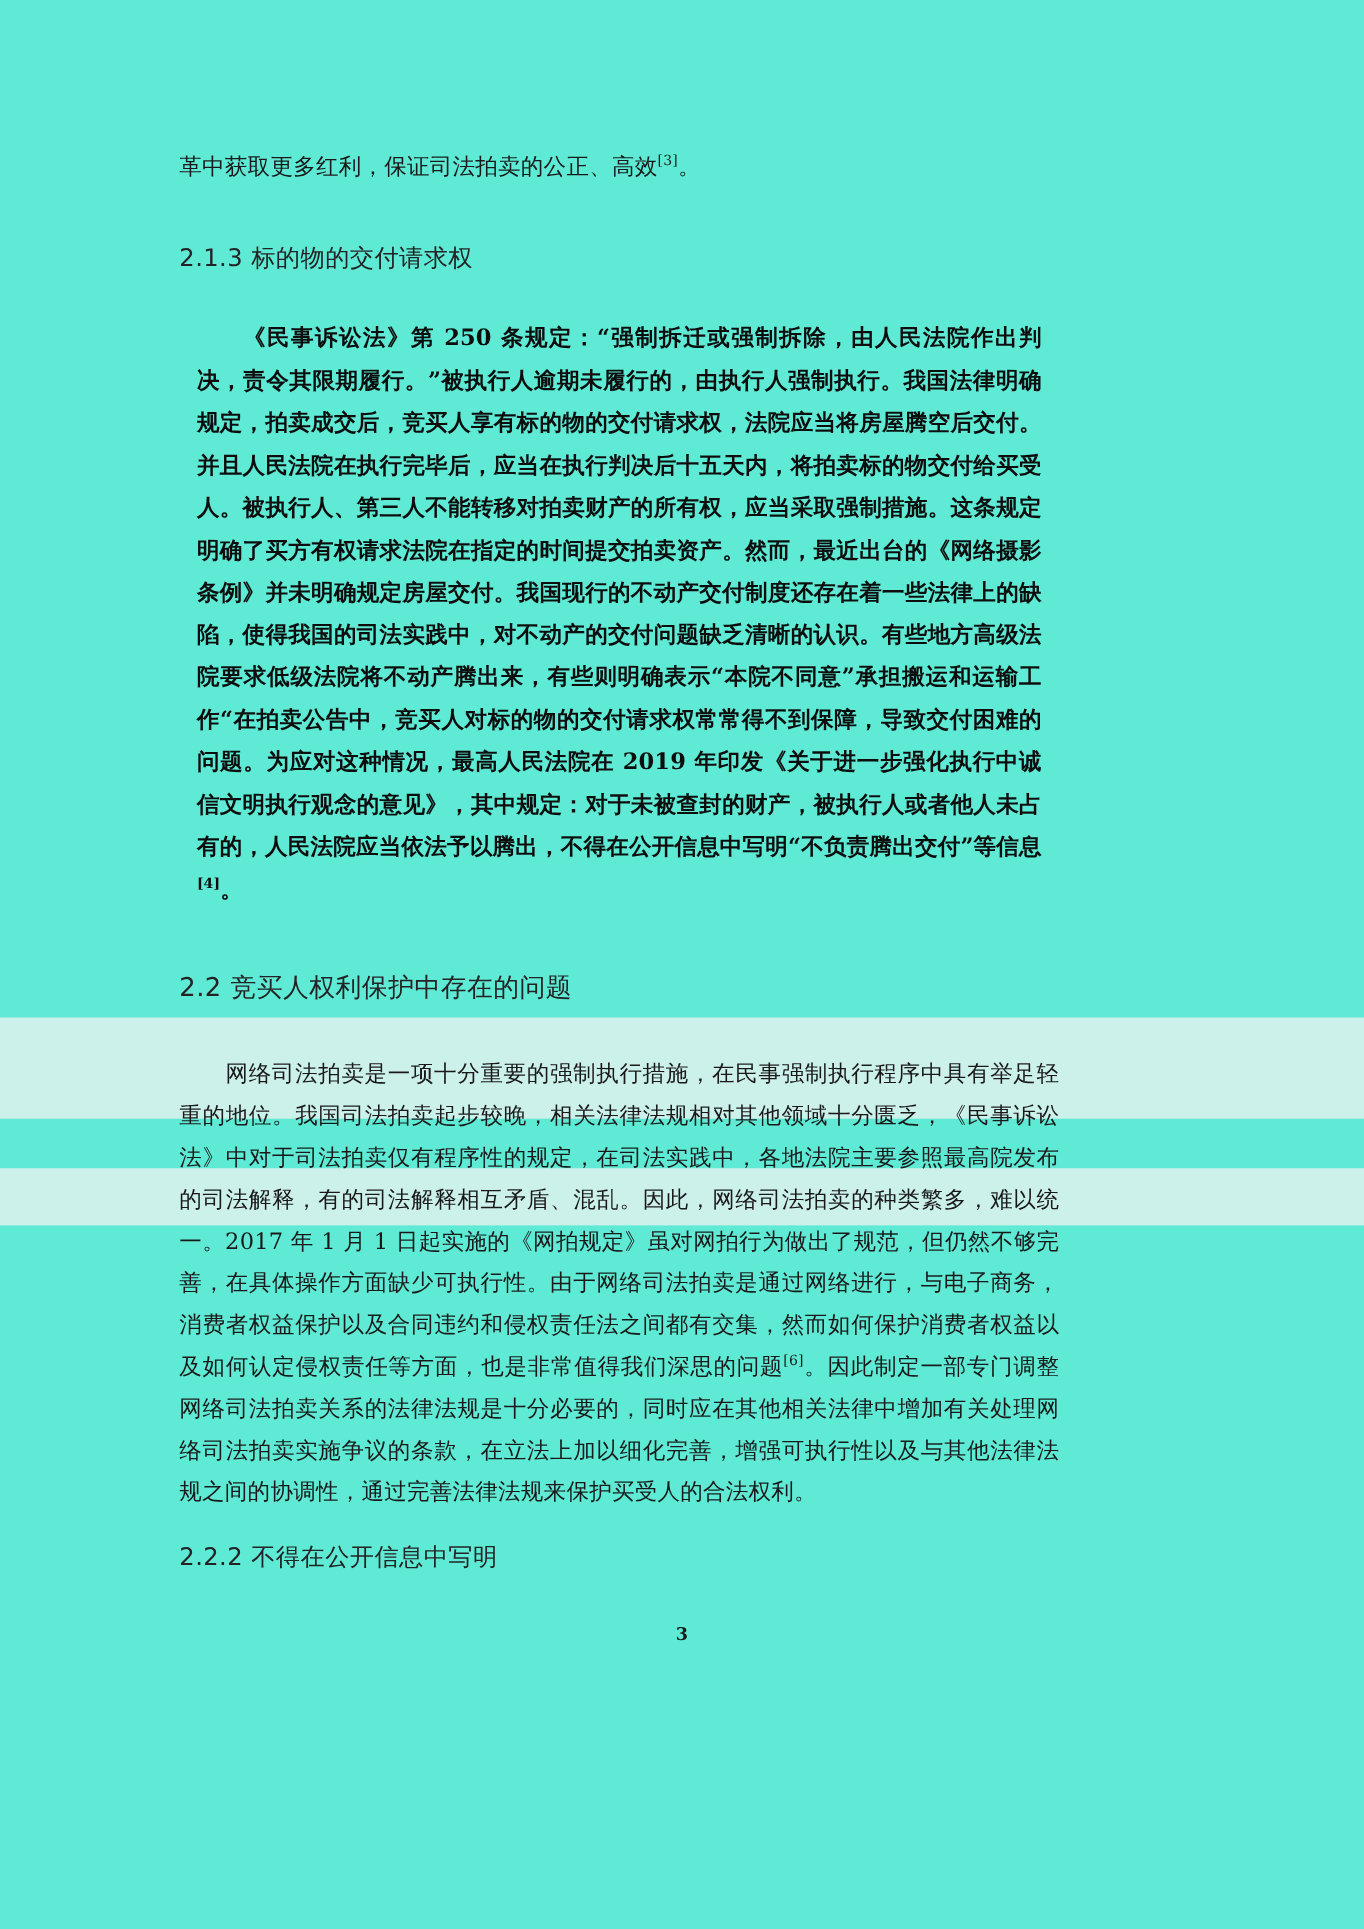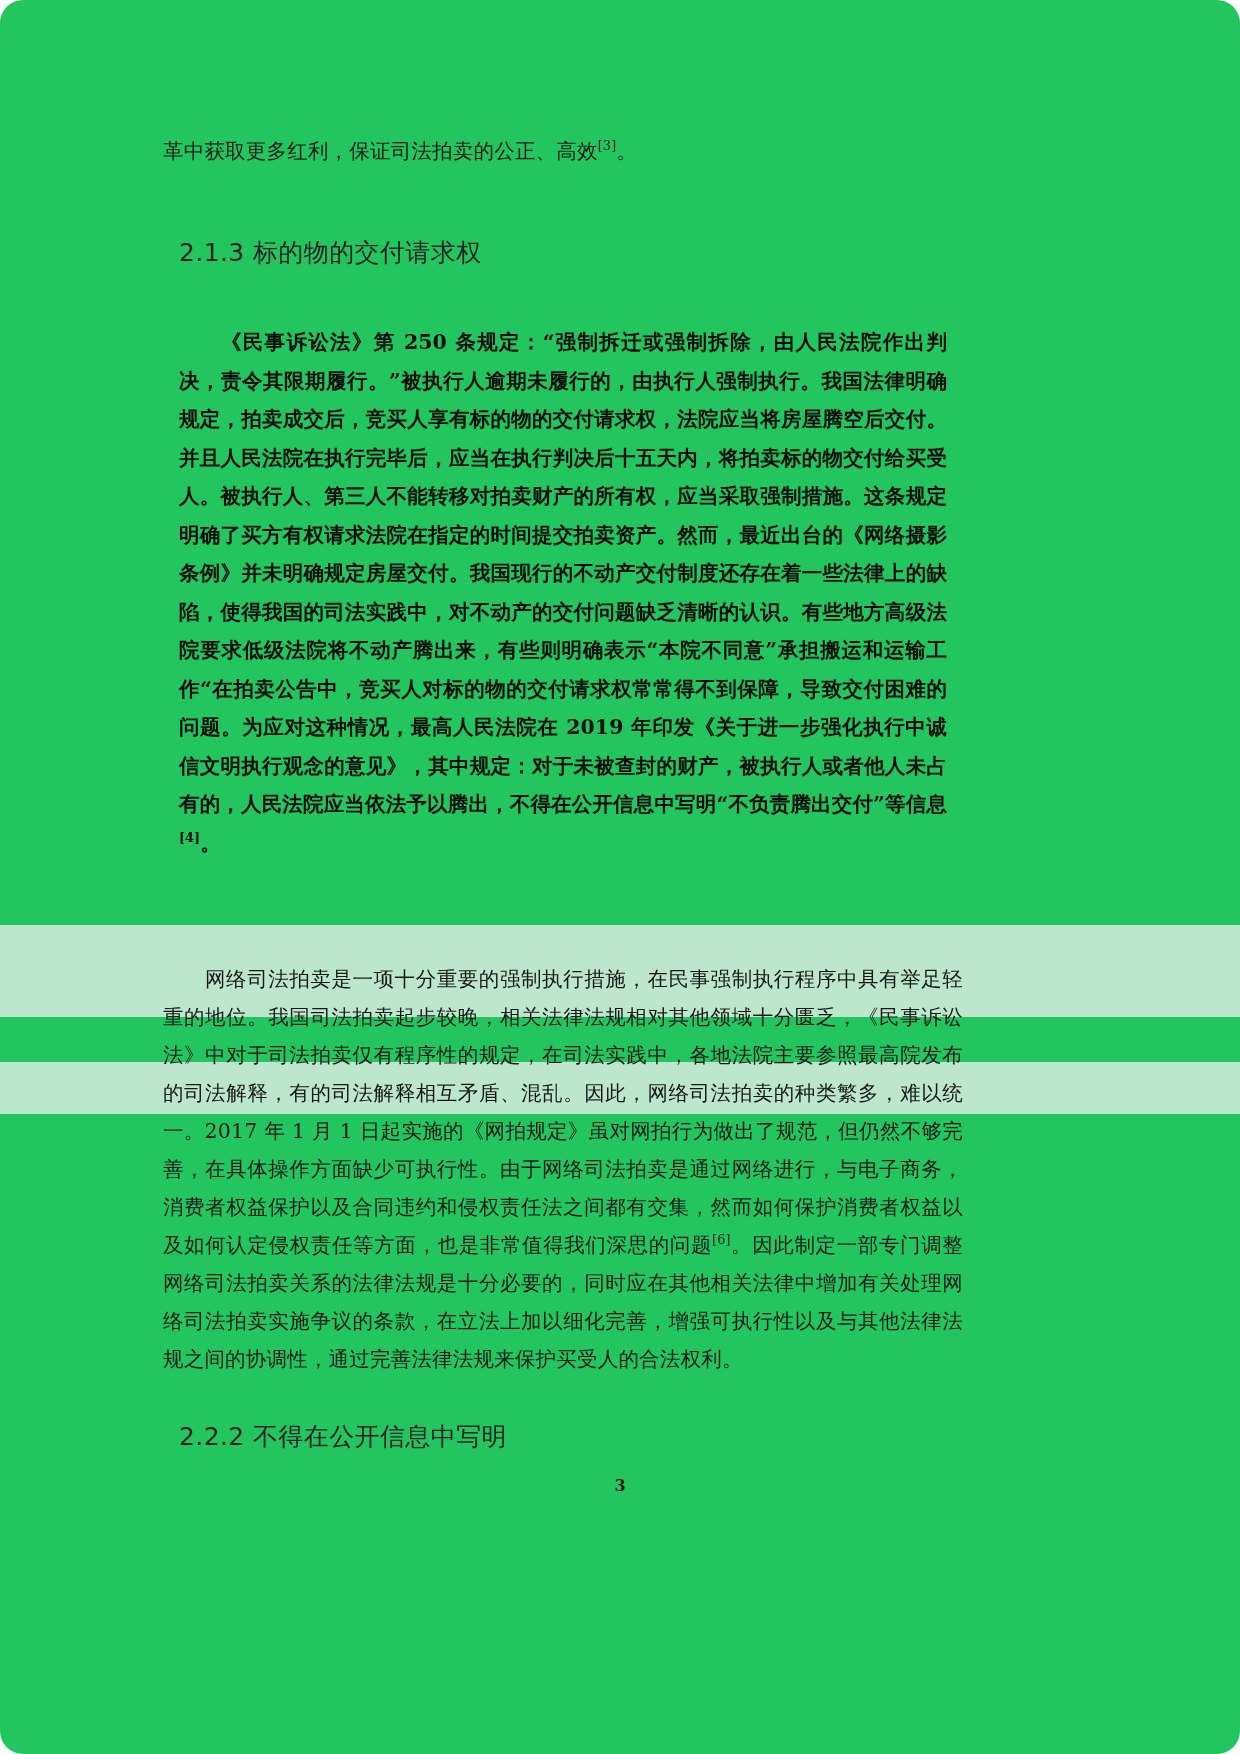--- a/index.html
+++ b/index.html
@@ -12,22 +12,21 @@
     height: 1754px;
     position: relative;
     font-family: "DejaVu Serif", serif;
     overflow: hidden;
   }
 
   
   .page {
     position: absolute;
     inset: 0;
-    background: #22c55e;
-    border-radius: 23px;
+    background: #5eead4;
   }
 
   .scan-band {
     position: absolute;
     left: 0;
     width: 1240px;
     background: #f2f2f2;
     opacity: 0.75;
     pointer-events: none;
   }
@@ -70,24 +69,24 @@
     text-align: justify;
     text-justify: inter-ideograph;
     text-indent: 2.05em;
     margin: 16px;
     letter-spacing: 0.1px;
   }
 
   
   .h3 {
     font-family: "DejaVu Sans", sans-serif;
-    font-size: 25px;
+    font-size: 22px;
     font-weight: normal;
     color: #232325;
-    margin: 16px;
+    margin: 0;
     letter-spacing: 0.4px;
   }
   .h2 {
     font-family: "DejaVu Sans", sans-serif;
     font-size: 23.5px;
     font-weight: normal;
     color: #232325;
     margin: 0;
     letter-spacing: 0.4px;
   }
@@ -130,20 +129,21 @@
 
     <p class="para para-cont"><span>革中获取更多红利，保证司法拍卖的公正、高效</span><span class="sup">[3]</span><span>。</span></p>
 
     <div class="sp-h3-before"></div>
     <h3 class="h3">2.1.3  标的物的交付请求权</h3>
     <div class="sp-h3-after"></div>
 
     <p class="bold-block"><span>《民事诉讼法》第 250 条规定：“强制拆迁或强制拆除，由人民法院作出判决，责令其限期履行。”被执行人逾期未履行的，由执行人强制执行。我国法律明确规定，拍卖成交后，竞买人享有标的物的交付请求权，法院应当将房屋腾空后交付。并且人民法院在执行完毕后，应当在执行判决后十五天内，将拍卖标的物交付给买受人。被执行人、第三人不能转移对拍卖财产的所有权，应当采取强制措施。这条规定明确了买方有权请求法院在指定的时间提交拍卖资产。然而，最近出台的《网络摄影条例》并未明确规定房屋交付。我国现行的不动产交付制度还存在着一些法律上的缺陷，使得我国的司法实践中，对不动产的交付问题缺乏清晰的认识。有些地方高级法院要求低级法院将不动产腾出来，有些则明确表示“本院不同意”承担搬运和运输工作“在拍卖公告中，竞买人对标的物的交付请求权常常得不到保障，导致交付困难的问题。为应对这种情况，最高人民法院在 2019 年印发《关于进一步强化执行中诚信文明执行观念的意见》，其中规定：对于未被查封的财产，被执行人或者他人未占有的，人民法院应当依法予以腾出，不得在公开信息中写明“不负责腾出交付”等信息</span><span class="sup">[4]</span><span>。</span></p>
 
     <div class="sp-h2-before"></div>
+    <h2 class="h2">2.2  竞买人权利保护中存在的问题</h2>
     <div class="sp-h2-after"></div>
 
     <div class="sp-para-gap"></div>
 
     <p class="para para-indent"><span>网络司法拍卖是一项十分重要的强制执行措施，在民事强制执行程序中具有举足轻重的地位。我国司法拍卖起步较晚，相关法律法规相对其他领域十分匮乏，《民事诉讼法》中对于司法拍卖仅有程序性的规定，在司法实践中，各地法院主要参照最高院发布的司法解释，有的司法解释相互矛盾、混乱。因此，网络司法拍卖的种类繁多，难以统一。2017 年 1 月 1 日起实施的《网拍规定》虽对网拍行为做出了规范，但仍然不够完善，在具体操作方面缺少可执行性。由于网络司法拍卖是通过网络进行，与电子商务，消费者权益保护以及合同违约和侵权责任法之间都有交集，然而如何保护消费者权益以及如何认定侵权责任等方面，也是非常值得我们深思的问题</span><span class="sup">[6]</span><span>。因此制定一部专门调整网络司法拍卖关系的法律法规是十分必要的，同时应在其他相关法律中增加有关处理网络司法拍卖实施争议的条款，在立法上加以细化完善，增强可执行性以及与其他法律法规之间的协调性，通过完善法律法规来保护买受人的合法权利。</span></p>
 
     <div class="sp-h3-before"></div>
     <h3 class="h3">2.2.2  不得在公开信息中写明</h3>
     <div class="sp-para-gap"></div>
 

